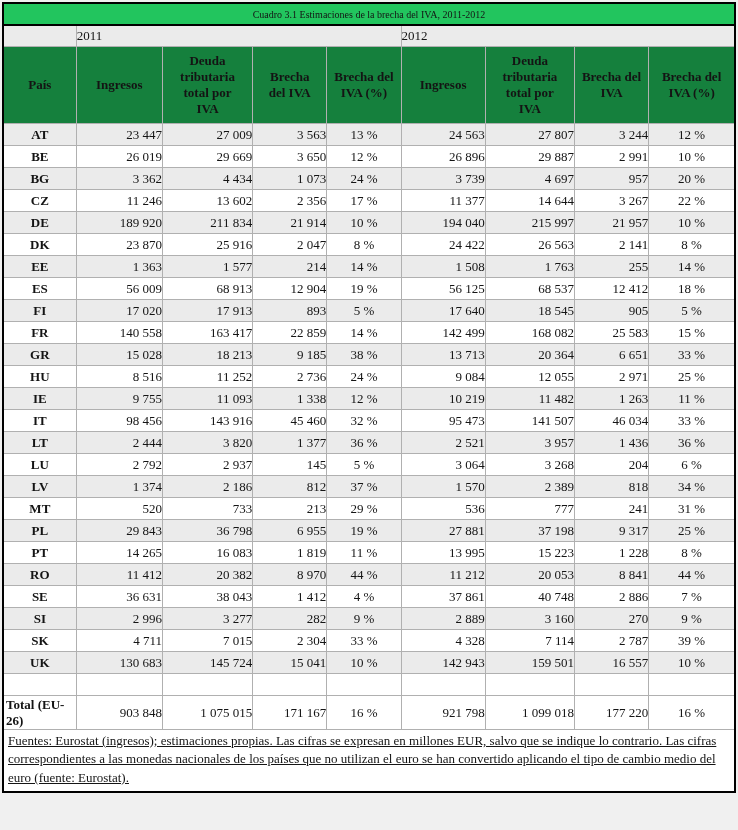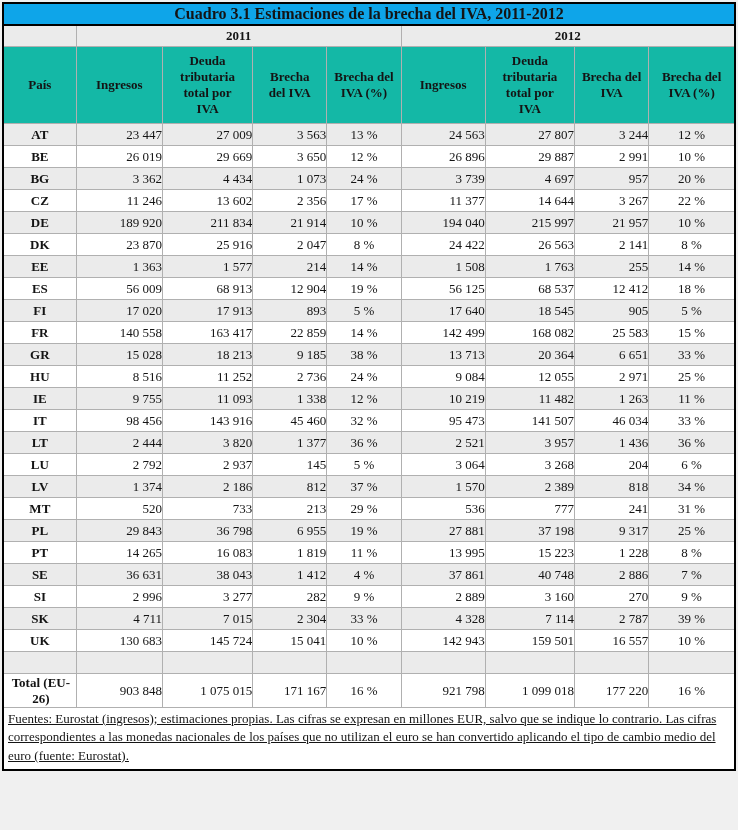--- a/index.html
+++ b/index.html
@@ -21,41 +21,41 @@
     border: 2px solid var(--outer-border, #000000);
   }
   table.vat td {
     border: 1px solid var(--cell-border, #b0b0b0);
     font-size: 13px;
     color: #141414;
     padding: 0;
     overflow: hidden;
   }
   tr.title-row td {
-    font-weight: bold;
+    font-weight: normal;
     text-align: center;
     height: 20px;
-    font-size: 16px;
-    background: #0ea5e9;
+    font-size: 10px;
+    background: #22c55e;
     border-bottom: 2px solid var(--outer-border, #000000);
   }
   tr.year-row td {
     background: var(--stripe, #ebebeb);
-    font-weight: bold;
-    text-align: center;
+    font-weight: normal;
+    text-align: left;
     height: 20px;
   }
   tr.head-row td {
     font-weight: bold;
     text-align: center;
     vertical-align: middle;
     height: 76px;
     white-space: pre-line;
     line-height: 1.22;
-    background: #14b8a6;
+    background: #15803d;
   }
   tbody.data-body tr td { height: 21px; }
   tbody.data-body tr:nth-child(odd) td { background: var(--stripe, #ebebeb); }
   tbody.data-body tr:nth-child(even) td { background: #ffffff; }
   td.c-country {
     font-weight: bold;
     text-align: center;
     padding-left: 2px;
   }
   td.c-num {
@@ -63,21 +63,21 @@
     padding-right: 7px;
     white-space: nowrap;
   }
   td.c-pct {
     text-align: center;
     white-space: nowrap;
   }
   tr.total-row td { height: 33px; background: #ffffff; vertical-align: middle; }
   tr.total-row td.c-label {
     font-weight: bold;
-    text-align: center;
+    text-align: left;
     padding-left: 2px;
     line-height: 1.2;
   }
   tr.footer-row td {
     background: #ffffff;
     text-align: left;
     padding: 2px 5px 4px 4px;
     line-height: 1.42;
     font-size: 13px;
     height: auto;
@@ -346,20 +346,31 @@
           <td class="c-num">14 265</td>
           <td class="c-num">16 083</td>
           <td class="c-num">1 819</td>
           <td class="c-pct">11 %</td>
           <td class="c-num">13 995</td>
           <td class="c-num">15 223</td>
           <td class="c-num">1 228</td>
           <td class="c-pct">8 %</td>
         </tr>
         <tr>
+          <td class="c-country">RO</td>
+          <td class="c-num">11 412</td>
+          <td class="c-num">20 382</td>
+          <td class="c-num">8 970</td>
+          <td class="c-pct">44 %</td>
+          <td class="c-num">11 212</td>
+          <td class="c-num">20 053</td>
+          <td class="c-num">8 841</td>
+          <td class="c-pct">44 %</td>
+        </tr>
+        <tr>
           <td class="c-country">SE</td>
           <td class="c-num">36 631</td>
           <td class="c-num">38 043</td>
           <td class="c-num">1 412</td>
           <td class="c-pct">4 %</td>
           <td class="c-num">37 861</td>
           <td class="c-num">40 748</td>
           <td class="c-num">2 886</td>
           <td class="c-pct">7 %</td>
         </tr>

